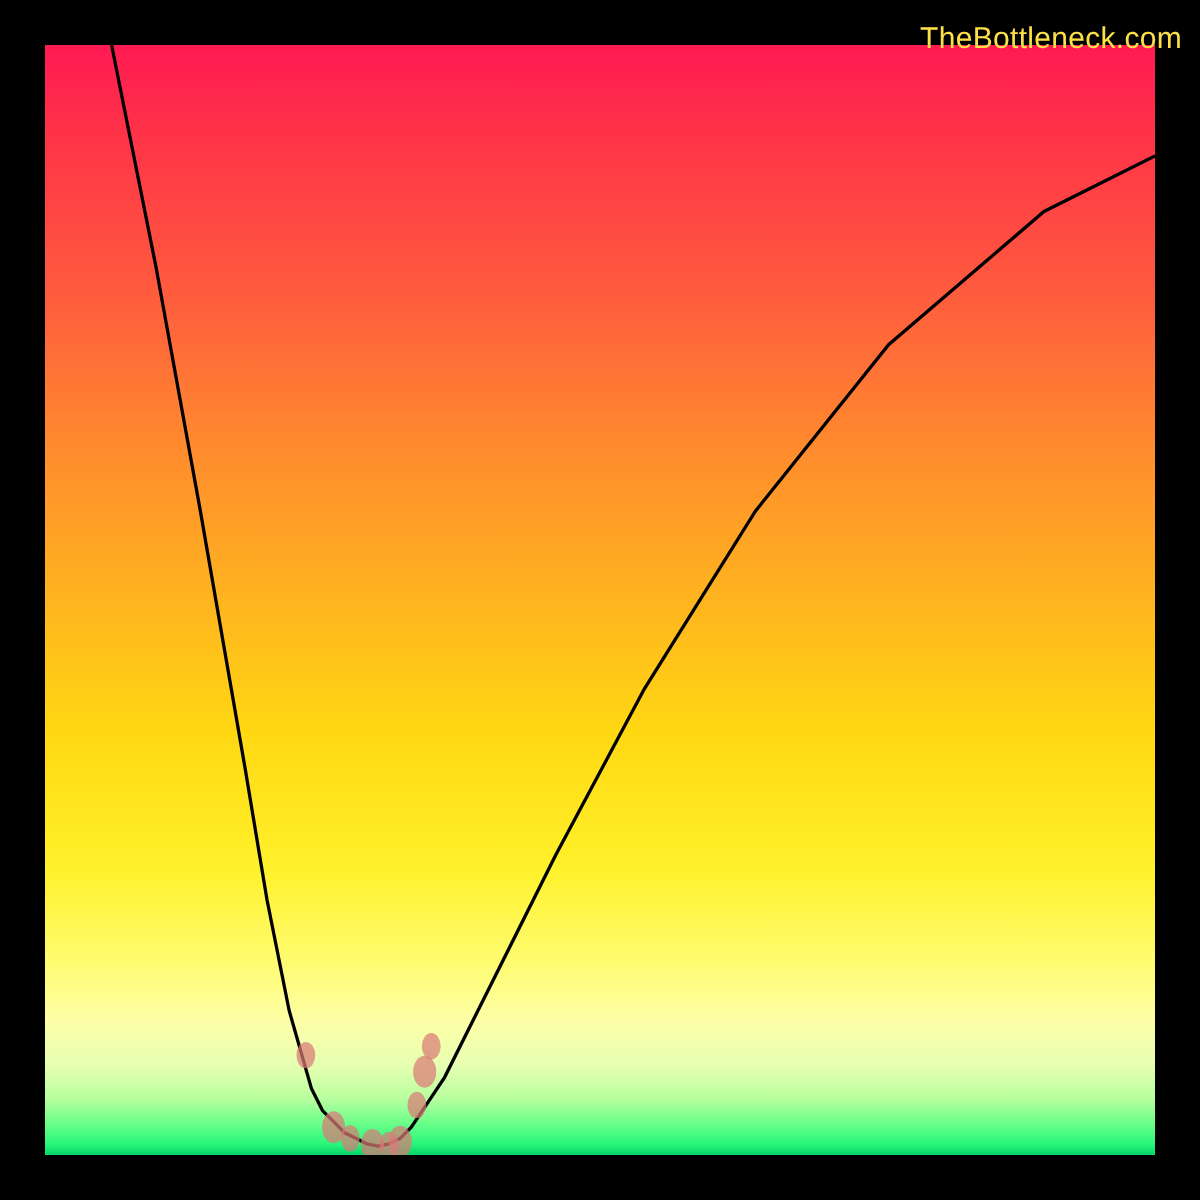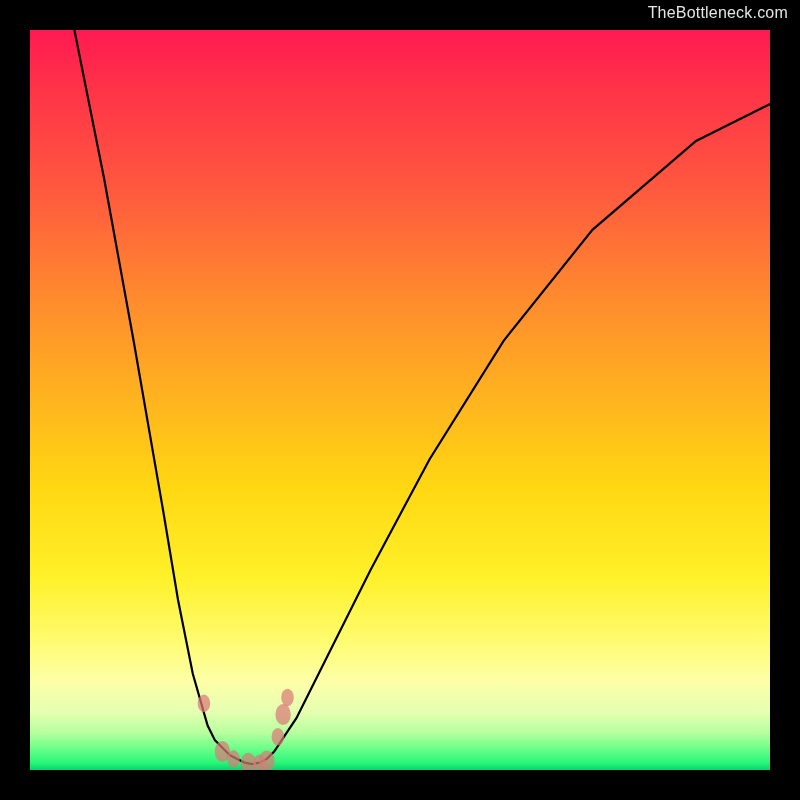--- a/index.html
+++ b/index.html
@@ -29,24 +29,24 @@
       #fdffa7 88%,
       #e6ffb2 92%,
       #b6ff9e 95%,
       #6fff8a 97%,
       #29f77a 99%,
       #06d46a 100%
     );
   }
   .watermark {
     position: absolute;
-    top: 4px;
+    top: 15px;
     right: 12px;
-    color: #e5e5e5;
-    font-size: 16px;
+    color: #fde047;
+    font-size: 20px;
     letter-spacing: 0.2px;
     user-select: none;
   }
   svg.curve {
     position: absolute;
     left: 0;
     top: 0;
     width: 740px;
     height: 740px;
   }

